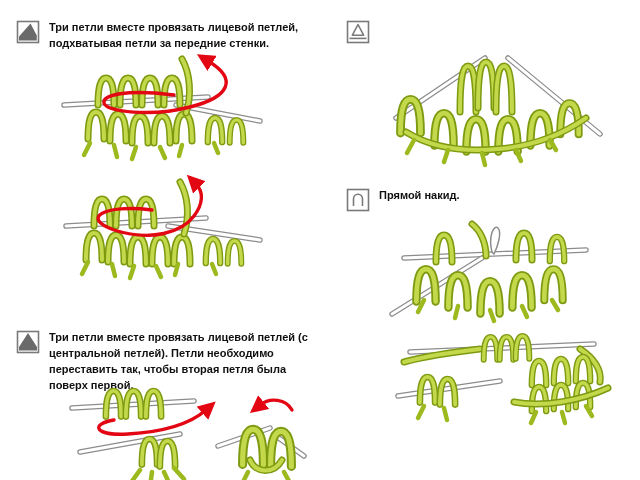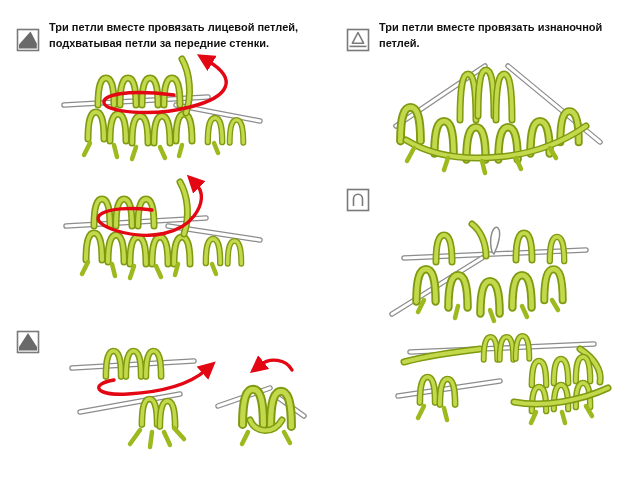--- a/index.html
+++ b/index.html
@@ -2,21 +2,21 @@
 <html><head>
 <meta charset="utf-8">
 <style>
   html,body{margin:0;padding:0}
   body{
     width:640px;height:480px;background:#ffffff;
     font-family:"Liberation Sans",sans-serif;
     position:relative;overflow:hidden;color:#000;
   }
   .cell{position:absolute}
-  .head{display:flex;align-items:flex-end;gap:9px}
+  .head{display:flex;align-items:flex-start;gap:9px}
   .sym{flex:0 0 auto}
   .sym svg{display:block}
   .desc{margin:0;font-size:11px;font-weight:bold;line-height:1.45;color:#101010;letter-spacing:0}
   .art{position:relative}
   .art svg{display:block;overflow:visible}
   
   .yo{stroke:#7d9a10;stroke-width:7;fill:none;stroke-linecap:round;stroke-linejoin:round}
   .yi{stroke:#c3d84a;stroke-width:4;fill:none;stroke-linecap:round;stroke-linejoin:round}
   .tk{stroke:#9cb91e;stroke-width:4.5;fill:none;stroke-linecap:round}
   .no{stroke:#8c8c8c;stroke-width:5.5;fill:none;stroke-linecap:round}
@@ -87,21 +87,20 @@
 
 <section class="cell" style="left:346px;top:20px;width:288px">
   <div class="head">
     <span class="sym">
       <svg width="24" height="24" viewBox="0 0 24 24">
         <rect class="icon-frame" x="1.5" y="1.5" width="21" height="21"></rect>
         <path class="icon-line" d="M12,4.5 L17.6,15.2 L6.4,15.2 Z"></path>
         <path class="icon-line" d="M3.5,18.4 L20.5,18.4"></path>
       </svg>
     </span>
-    <p class="desc" style="width:238px">Три петли вместе провязать изнаночной петлей.</p>
   </div>
   <div class="art" style="margin:12px 0 0 44px">
     <svg width="215" height="112" viewBox="0 0 215 112">
       <path class="no" d="M95,2 L6,62"></path>
         <path class="ni" d="M95,2 L6,62"></path>
       <path class="no" d="M118,2 L210,78"></path>
         <path class="ni" d="M118,2 L210,78"></path>
       <use href="#loopT" transform="translate(68,8)"></use>
         <use href="#loopT" transform="translate(86,4)"></use>
       <use href="#loopT" transform="translate(104,8)"></use>
@@ -153,20 +152,21 @@
 </section>
 
 <section class="cell" style="left:346px;top:188px;width:288px">
   <div class="head">
     <span class="sym">
       <svg width="24" height="24" viewBox="0 0 24 24">
         <rect class="icon-frame" x="1.5" y="1.5" width="21" height="21"></rect>
         <path class="icon-line" d="M7.5,18 L7.5,11 A4.5,4.8 0 0 1 16.5,11 L16.5,18"></path>
       </svg>
     </span>
+    <p class="desc" style="width:238px">Прямой накид.</p>
   </div>
   <div class="art" style="margin:10px 0 0 44px">
     <svg width="215" height="100" viewBox="0 0 215 100">
       <path class="no" d="M14,36 L196,28"></path>
         <path class="ni" d="M14,36 L196,28"></path>
       <path class="no" d="M2,92 L92,36"></path>
         <path class="ni" d="M2,92 L92,36"></path>
       <use href="#loop" transform="translate(24,46) scale(1.2)"></use>
       <use href="#loop" transform="translate(56,52) scale(1.2)"></use>
       <use href="#loop" transform="translate(88,58) scale(1.2)"></use>
@@ -188,20 +188,21 @@
 </section>
 
 <section class="cell" style="left:16px;top:330px;width:310px">
   <div class="head">
     <span class="sym">
       <svg width="24" height="24" viewBox="0 0 24 24">
         <rect class="icon-frame" x="1.5" y="1.5" width="21" height="21"></rect>
         <polygon class="icon-fill" points="3,20.5 21,20.5 21,17 12,3 3,17"></polygon>
       </svg>
     </span>
+    <p class="desc" style="width:262px">Три петли вместе провязать лицевой петлей (с центральной петлей). Петли необходимо переставить так, чтобы вторая петля была поверх первой.</p>
   </div>
   <div class="art" style="margin:0 0 0 40px">
     <svg width="250" height="95" viewBox="0 0 250 95">
       <path class="no" d="M16,14 L138,7"></path>
         <path class="ni" d="M16,14 L138,7"></path>
       <use href="#loop" transform="translate(48,-4) scale(0.95)"></use>
       <use href="#loop" transform="translate(68,-4) scale(0.95)"></use>
       <use href="#loop" transform="translate(88,-4) scale(0.95)"></use>
       <path class="red" d="M58,26 C34,30 38,42 72,40 C106,38 134,30 150,16" marker-end="url(#ah)"></path>
       <path class="no" d="M24,58 L124,40"></path>

